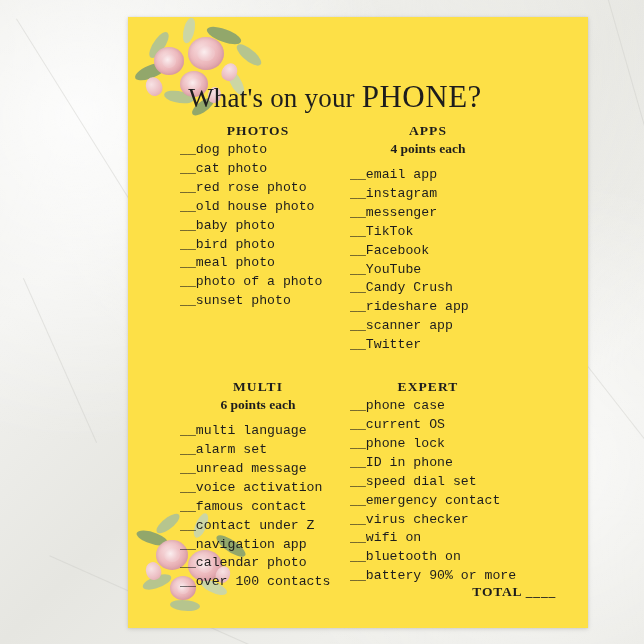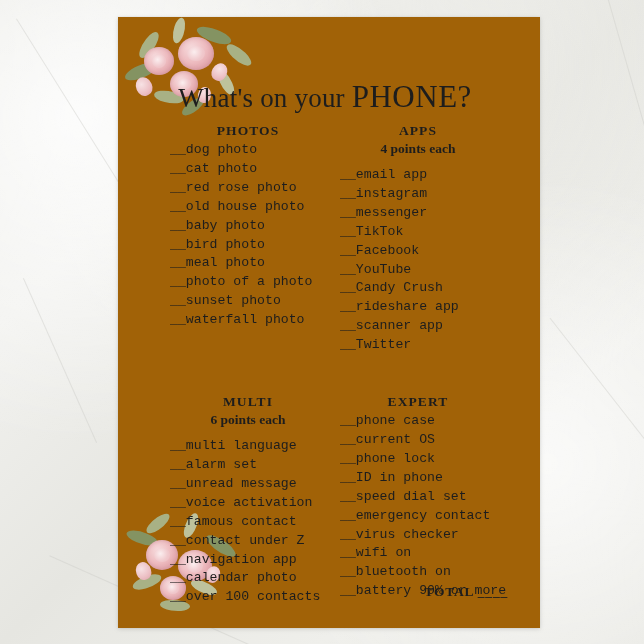--- a/index.html
+++ b/index.html
@@ -26,25 +26,25 @@
     pointer-events: none;
   }
   .v1 { left: -40px; top: 120px; width: 240px; height: 1px; transform: rotate(58deg); }
   .v2 { left: -30px; top: 360px; width: 180px; height: 1px; transform: rotate(66deg); }
   .v3 { left: 520px; top: 40px; width: 200px; height: 1px; transform: rotate(74deg); }
   .v4 { left: 500px; top: 420px; width: 260px; height: 1px; transform: rotate(52deg); }
   .v5 { left: 40px; top: 600px; width: 220px; height: 1px; transform: rotate(24deg); }
 
   .card {
     position: absolute;
-    left: 118px;
+    left: 128px;
     top: 17px;
-    width: 422px;
+    width: 460px;
     height: 611px;
-    background: #a16207;
+    background: #fde047;
     box-shadow: 0 1px 4px rgba(120,120,115,0.28), 0 0 1px rgba(120,120,115,0.2);
   }
 
   
   .floral {
     position: absolute;
     pointer-events: none;
   }
   .floral.top {
     left: 2px;
@@ -133,21 +133,21 @@
     margin-bottom: 9px;
   }
   .item {
     font-size: 13.2px;
     color: #1d1d1d;
     line-height: 18.9px;
     white-space: nowrap;
     font-family: Liberation Mono, monospace;
   }
   .col.block-bottom {
-    margin-top: 25px;
+    margin-top: 10px;
   }
   .total {
     position: absolute;
     right: 32px;
     bottom: 28px;
     font-weight: bold;
     font-size: 13.5px;
     letter-spacing: .8px;
     color: #1d1d1d;
     padding-left: 28px;
@@ -206,21 +206,20 @@
       <div class="cat-head">PHOTOS</div>
       <div class="item">__dog photo</div>
       <div class="item">__cat photo</div>
       <div class="item">__red rose photo</div>
       <div class="item">__old house photo</div>
       <div class="item">__baby photo</div>
       <div class="item">__bird photo</div>
       <div class="item">__meal photo</div>
       <div class="item">__photo of a photo</div>
       <div class="item">__sunset photo</div>
-      <div class="item">__waterfall photo</div>
     </div>
 
     <div class="col">
       <div class="cat-head">APPS</div>
       <div class="cat-points">4 points each</div>
       <div class="item">__email app</div>
       <div class="item">__instagram</div>
       <div class="item">__messenger</div>
       <div class="item">__TikTok</div>
       <div class="item">__Facebook</div>

